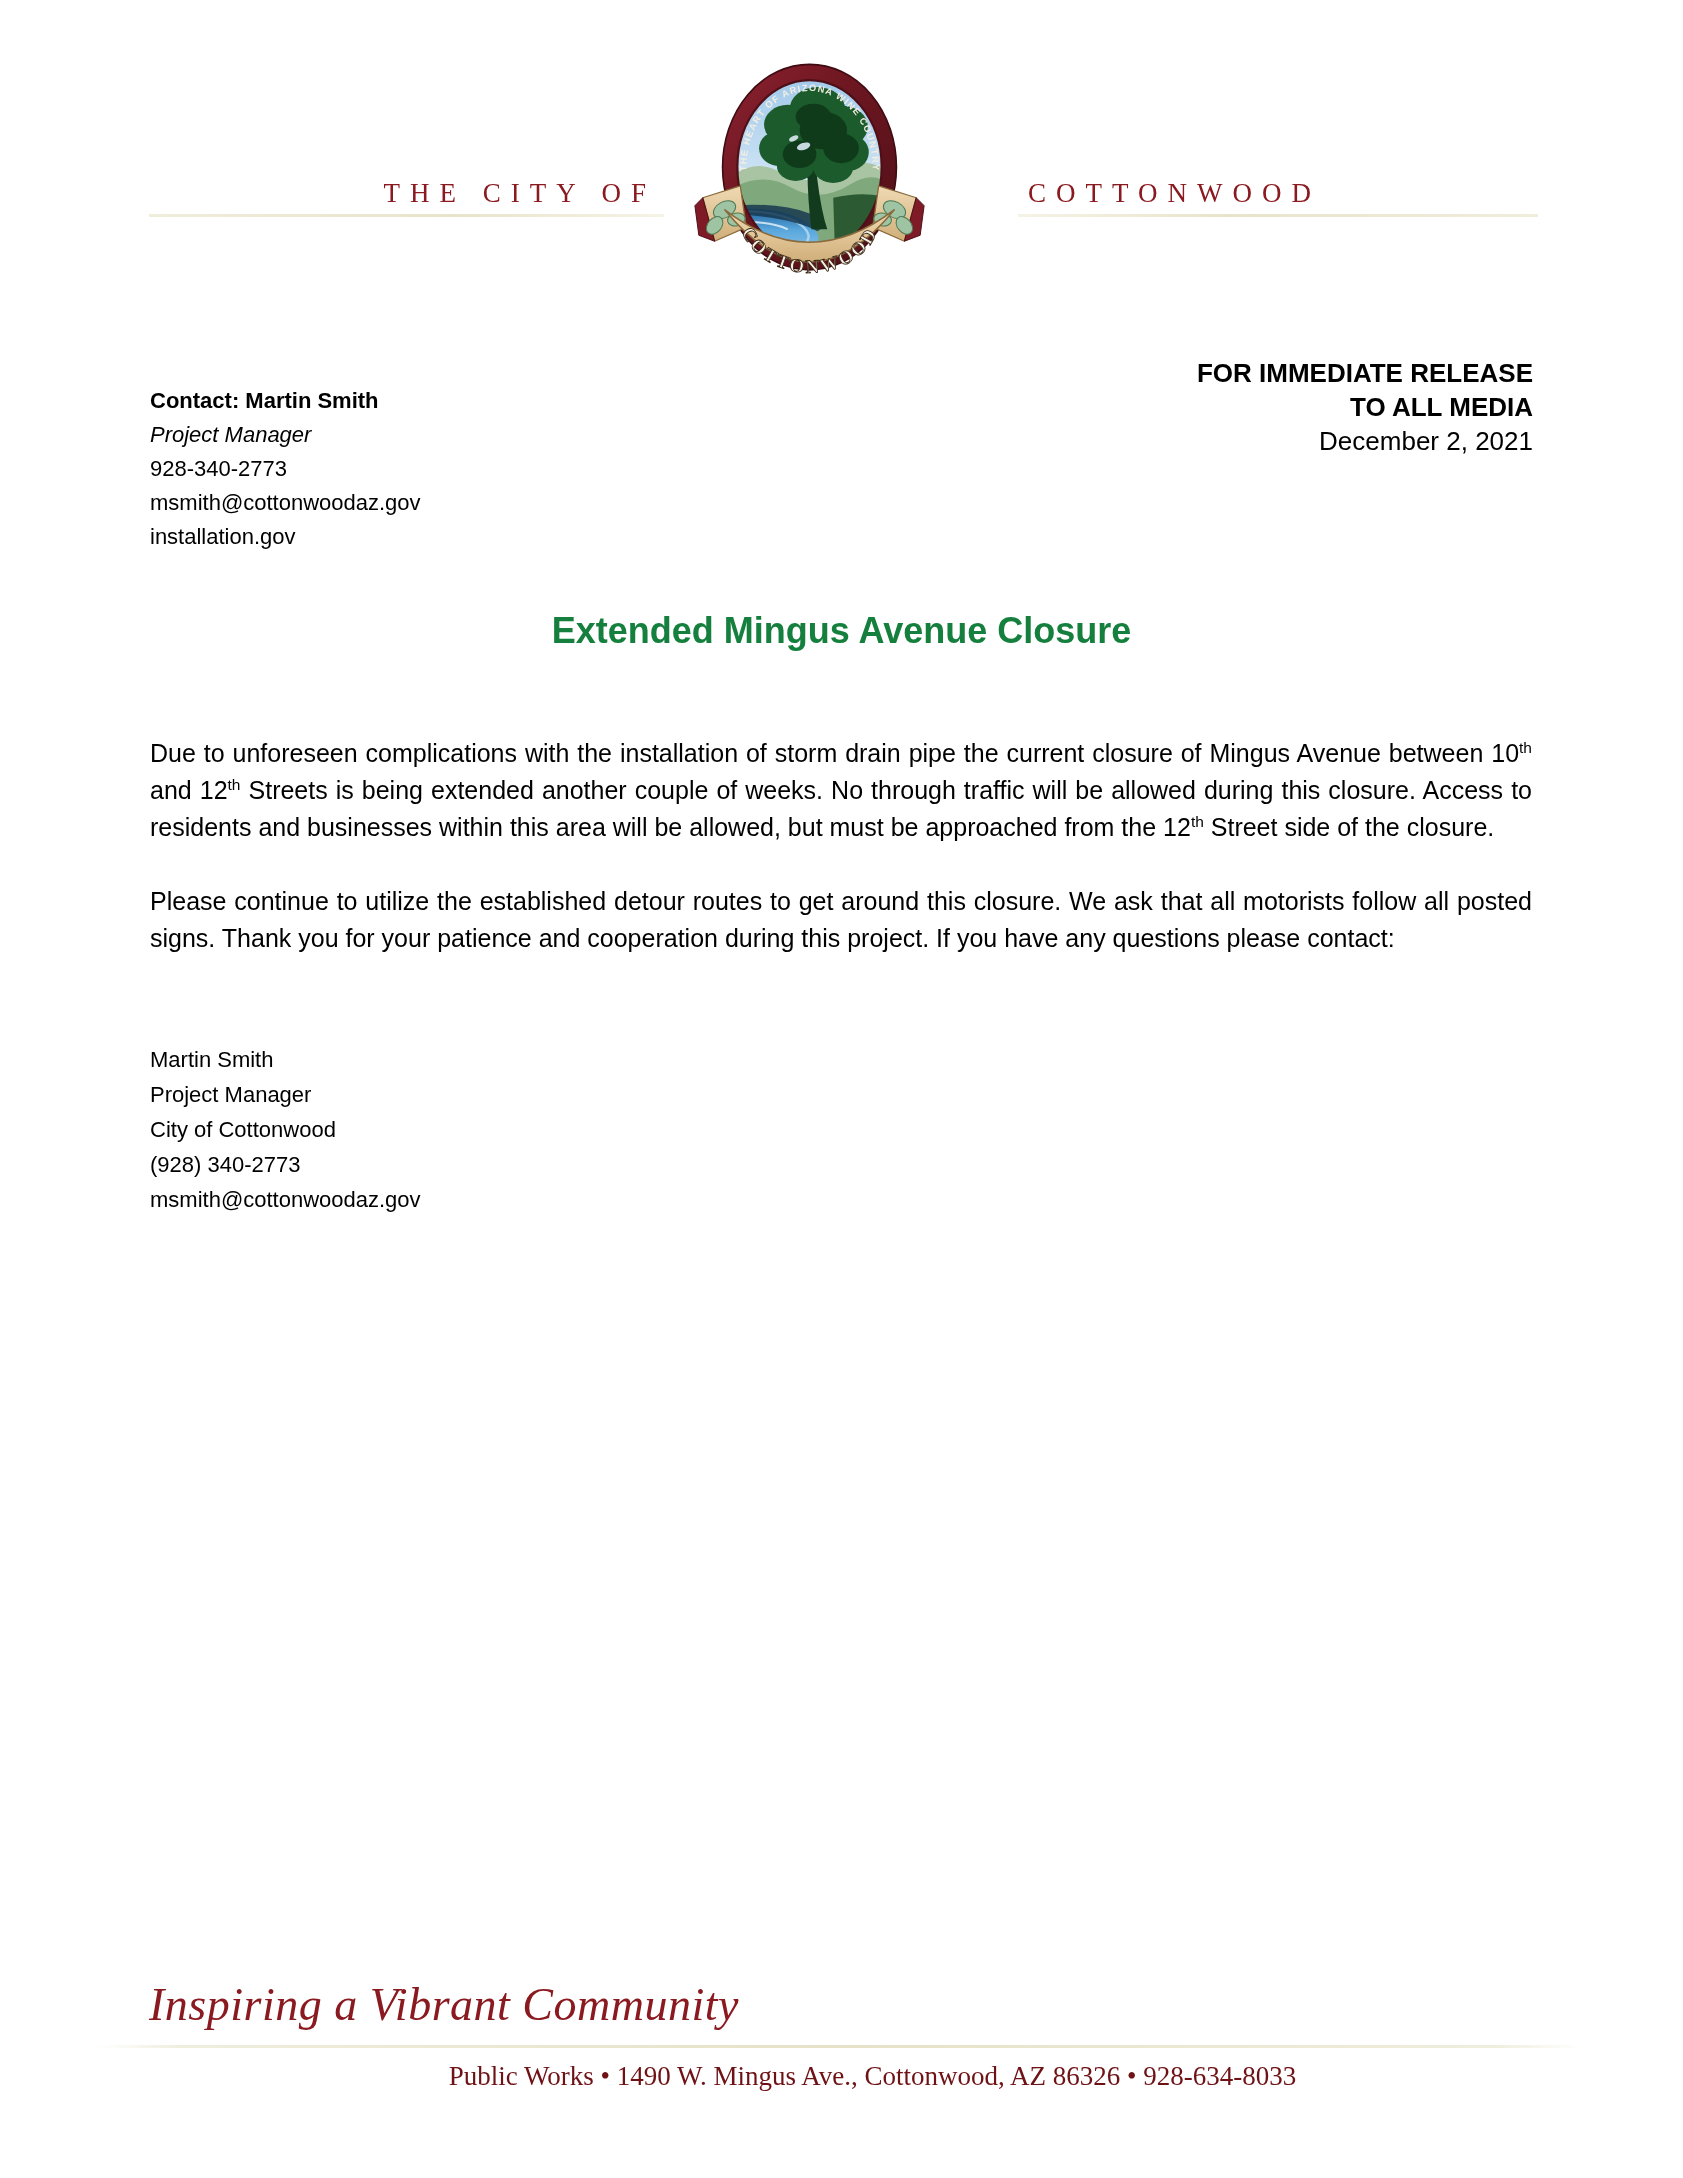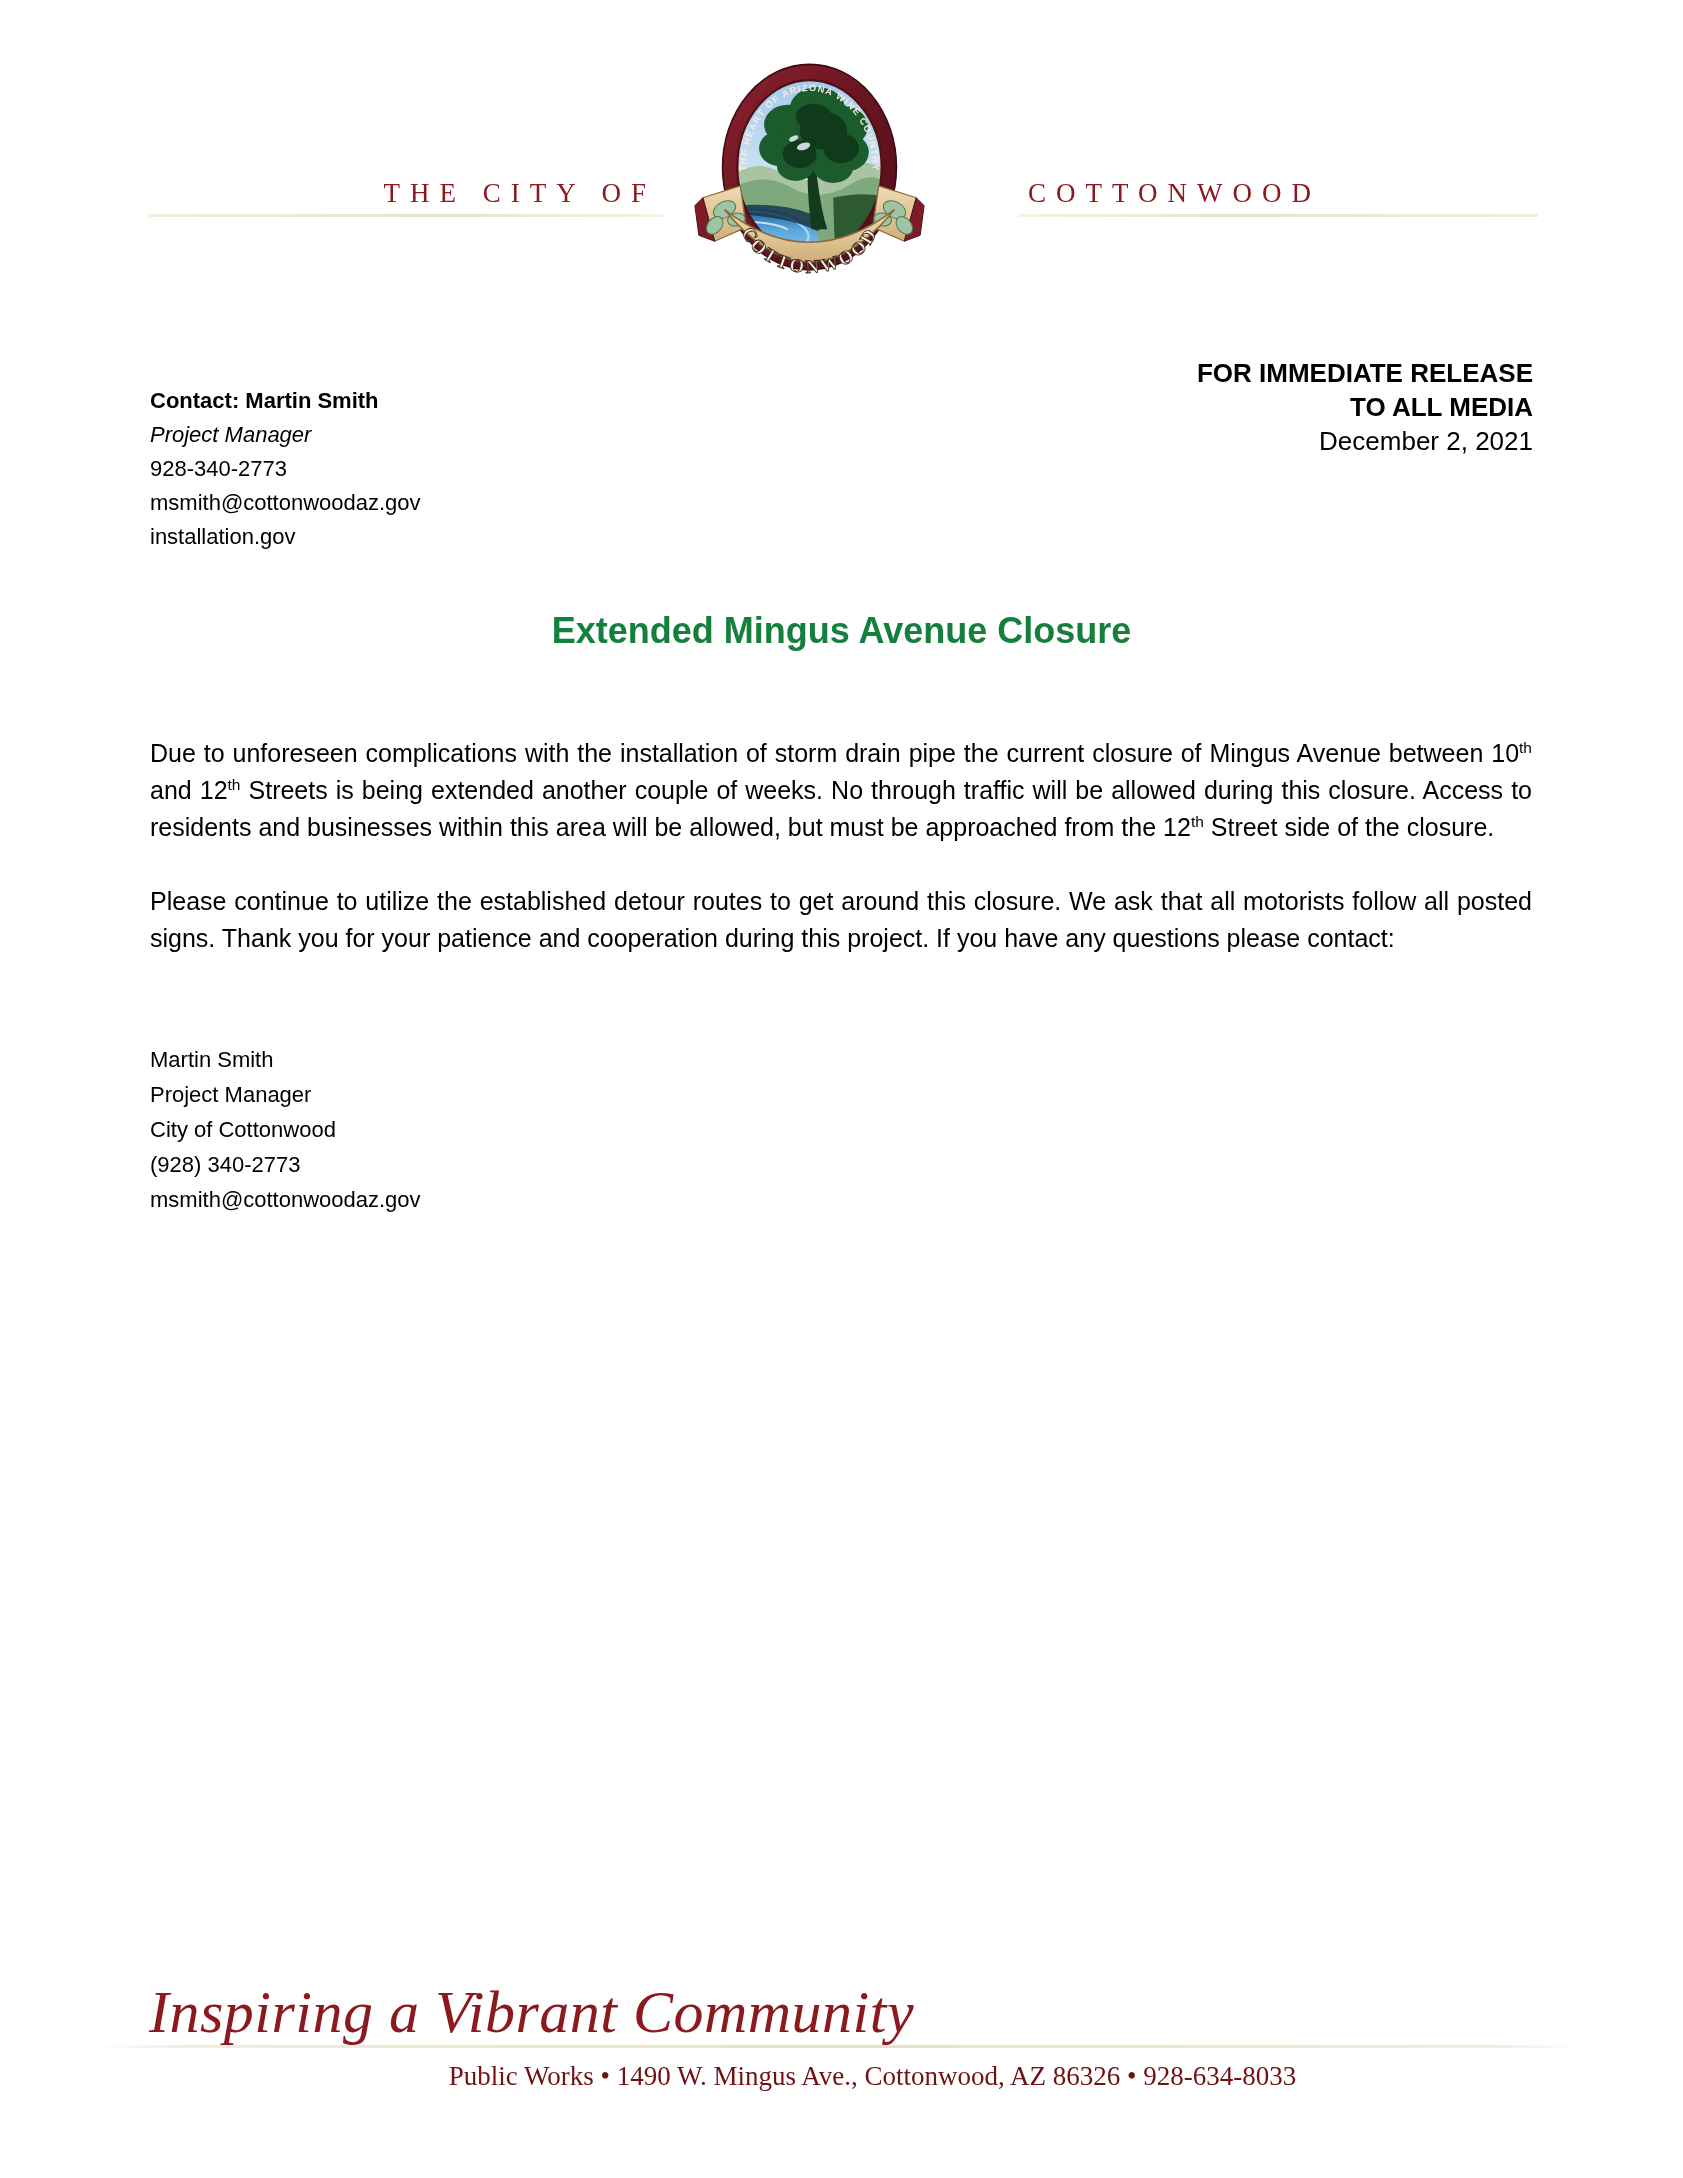--- a/index.html
+++ b/index.html
@@ -165,21 +165,21 @@
     bottom: 0;
     width: 1683px;
     height: 218px;
   }
   .tagline {
     position: absolute;
     left: 149px;
     top: 18px;
     font-family: "Liberation Serif", serif;
     font-style: italic;
-    font-size: 60px;
+    font-size: 46px;
     color: #8a1a20;
     letter-spacing: 0.5px;
     white-space: nowrap;
   }
   .footer-rule {
     position: absolute;
     left: 97px;
     top: 85px;
     width: 1485px;
     height: 3px;

